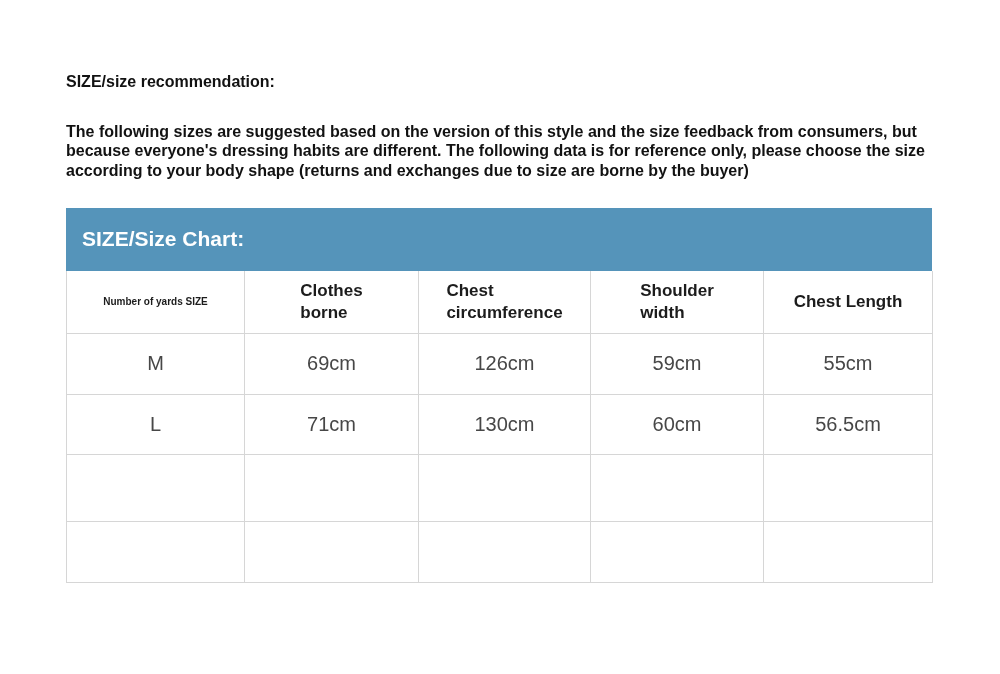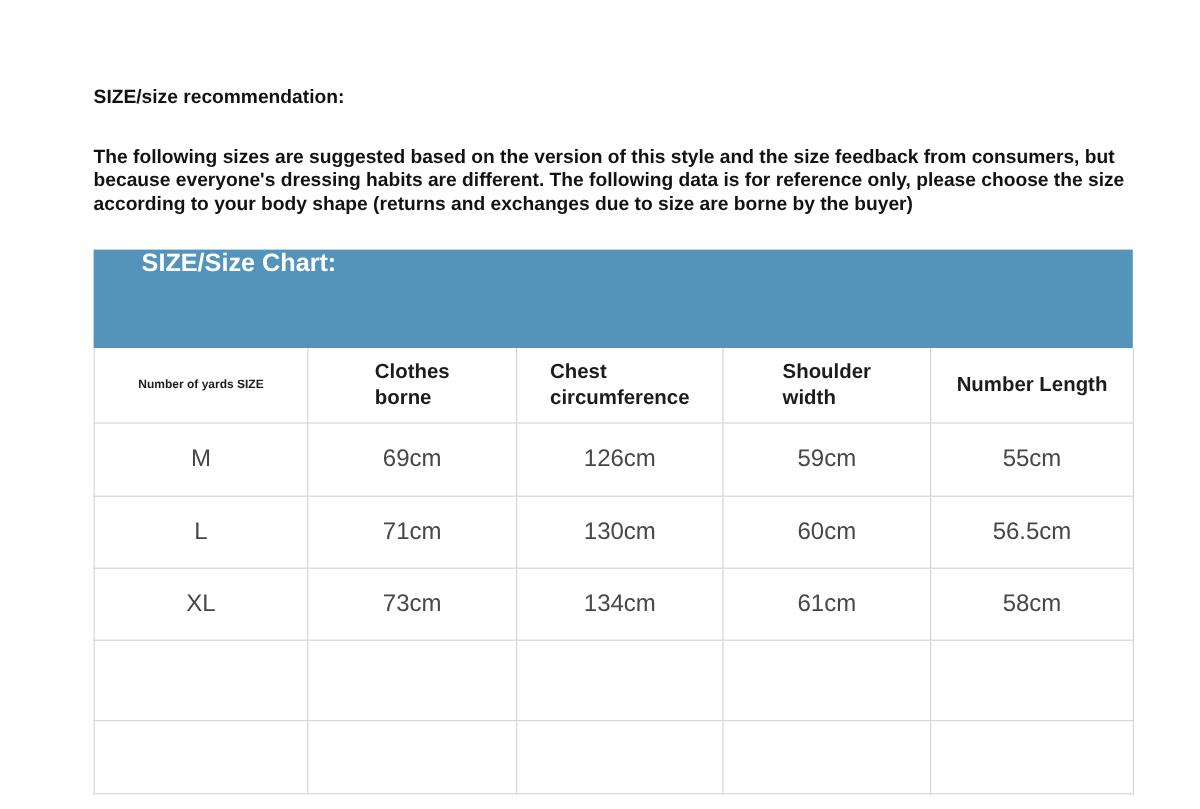--- a/index.html
+++ b/index.html
@@ -10,21 +10,21 @@
   }
   .page {
     position: relative;
     width: 1000px;
     height: 674px;
     background: #ffffff;
     overflow: hidden;
   }
   .content {
     position: absolute;
-    left: 78px;
+    left: 66px;
     top: 0;
     width: 866px;
   }
   .rec-title {
     margin: 72px 0 0 0;
     font-size: 16px;
     line-height: 19px;
     font-weight: 700;
     color: #121212;
   }
@@ -32,26 +32,26 @@
     margin: 31px 0 0 0;
     width: 868px;
     font-size: 16px;
     line-height: 19.3px;
     font-weight: 700;
     color: #121212;
   }
   .chart-banner {
     margin-top: 28px;
     width: 866px;
-    height: 82px;
+    height: 63px;
     background: #5594ba;
     display: flex;
-    align-items: flex-start;
+    align-items: center;
     box-sizing: border-box;
-    padding-left: 40px;
+    padding-left: 16px;
   }
   .chart-banner-title {
     font-size: 21px;
     font-weight: 700;
     color: #ffffff;
   }
   table.size-table {
     width: 866px;
     border-collapse: collapse;
     table-layout: fixed;
@@ -128,47 +128,40 @@
           </th>
           <th>
             <span class="hdr">Chest
 circumference</span>
           </th>
           <th>
             <span class="hdr">Shoulder
 width</span>
           </th>
           <th>
-            <span class="hdr">Number Length</span>
+            <span class="hdr">Chest Length</span>
           </th>
         </tr>
 
         <tr class="row-data-0">
           <td>M</td>
           <td>69cm</td>
           <td>126cm</td>
           <td>59cm</td>
           <td>55cm</td>
         </tr>
 
         <tr class="row-data-1">
           <td>L</td>
           <td>71cm</td>
           <td>130cm</td>
           <td>60cm</td>
           <td>56.5cm</td>
         </tr>
 
-        <tr class="row-data-2">
-          <td>XL</td>
-          <td>73cm</td>
-          <td>134cm</td>
-          <td>61cm</td>
-          <td>58cm</td>
-        </tr>
 
         <tr class="row-empty-0">
           <td></td>
           <td></td>
           <td></td>
           <td></td>
           <td></td>
         </tr>
 
         <tr class="row-empty-1">

